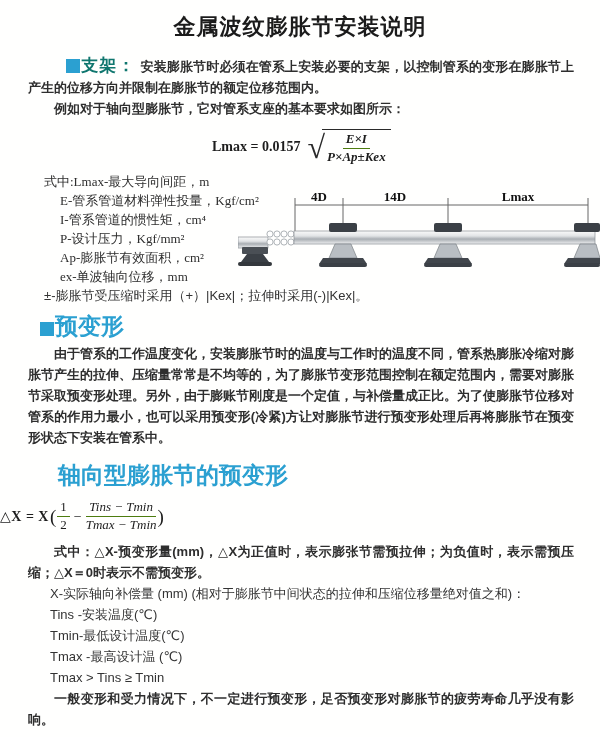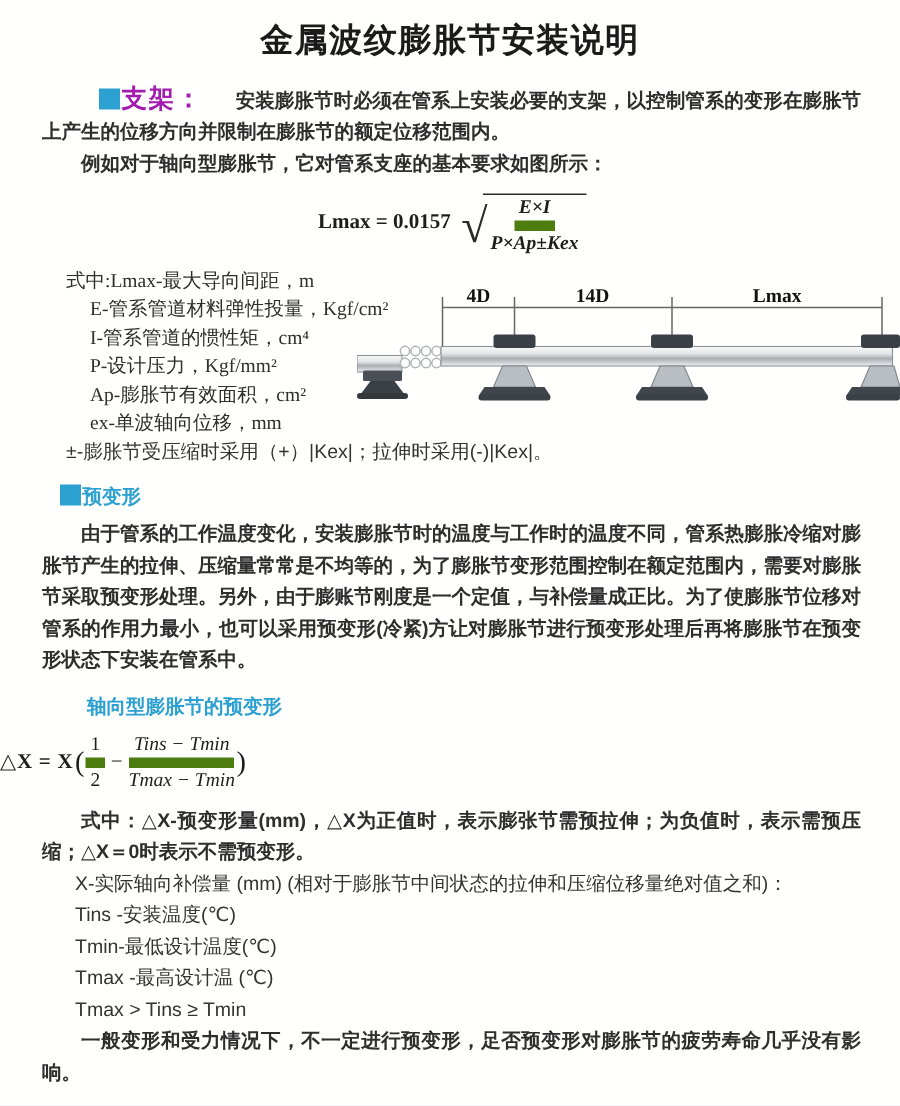--- a/index.html
+++ b/index.html
@@ -10,42 +10,42 @@
   }
   .title { text-align:center; font-size:22px; font-weight:bold; color:#1b1b1b; padding-top:12px; letter-spacing:1px; }
 
   .para { margin:0 26px 0 28px; font-size:13px; line-height:21px; text-align:justify; color:#2e2e2e; }
   .bold { font-weight:bold; }
   .indent { text-indent:26px; }
   .indent-lg { text-indent:38px; }
 
   .sec1 { margin-top:13px; }
   .sq { display:inline-block; width:14px; height:14px; background:#2ba0d1; margin-right:1px; vertical-align:-2px; }
-  .h1-text { color:#a21caf; font-size:17px; font-weight:bold; margin-right:22px; letter-spacing:1px; }
+  .h1-text { color:#0f766e; font-size:17px; font-weight:bold; margin-right:5px; letter-spacing:1px; }
 
   
   .formula { display:flex; align-items:center; font-family:"Liberation Serif","DejaVu Serif",serif; color:#1d1d1d; font-size:14px; }
   .f-lmax { margin:10px 0 4px 212px; font-weight:bold; }
   .sqrt-sym { font-size:32px; font-weight:normal; line-height:0.85; margin:2px -3px 0 7px; color:#2a2a2a; }
   .radicand { border-top:1.5px solid #2a2a2a; padding:1px 5px 0 5px; display:inline-block; }
   .frac { display:inline-flex; flex-direction:column; align-items:center; font-size:13px; line-height:1.15; }
-  .frac .num { border-bottom:7px solid #4d7c0f; padding:0 3px 1px; }
+  .frac .num { border-bottom:1px solid #4d7c0f; padding:0 3px 1px; }
   .frac .den { padding-top:1px; }
   .ital { font-style:italic; }
 
   .defs { margin:7px 0 0 44px; font-size:13px; line-height:19px; color:#2e2e2e; }
   .defs .d-item { white-space:nowrap;font-family:Liberation Serif, serif; }
   .defs .ind { margin-left:16px; }
 
   .note-line { margin:0 26px 0 44px; font-size:13px; line-height:19.5px; white-space:nowrap; }
 
   .diagram { position:absolute; left:238px; top:190px; width:362px; height:102px; }
 
   .sec-h { margin:11px 0 0 40px; line-height:20px; }
-  .sub-blue { color:#2ba0d1; font-size:13px; font-weight:bold; }
+  .sub-blue { color:#2ba0d1; font-size:23px; font-weight:bold; }
   .sub-axial { margin:12px 0 0 58px; }
 
   .f-center { justify-content:flex-start; margin-top:9px; margin-bottom:4px; }
   .paren { font-size:19px; font-weight:normal; padding:0 1px; }
   .f-op { padding:0 4px; }
   .f-lhs { font-weight:bold; letter-spacing:0.5px; }
 
   .temps { margin:1px 0 0 50px; font-size:13px; line-height:20px; }
   .mt4 { margin-top:4px; }
   .mt8 { margin-top:8px; }

